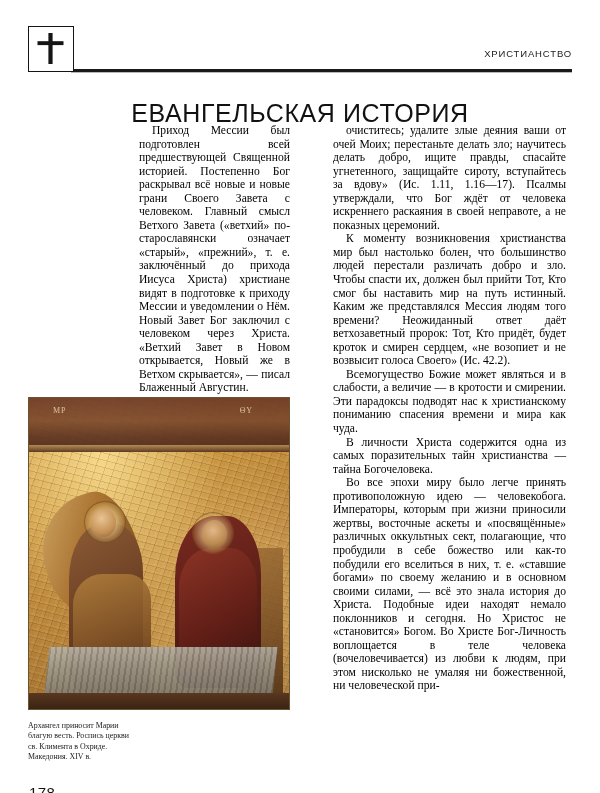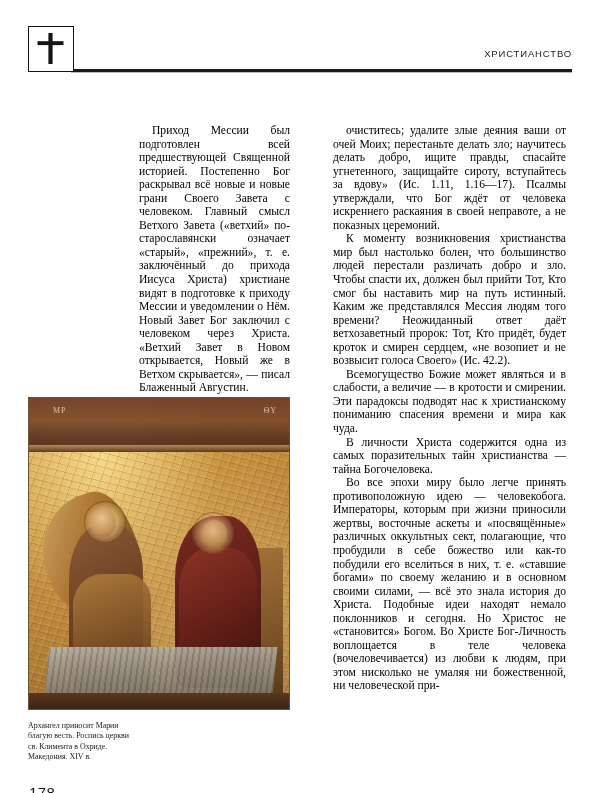--- a/index.html
+++ b/index.html
@@ -273,21 +273,21 @@
   
   .fig-inscr {
     position: absolute;
     top: 8px;
     font-family: "Liberation Serif", "DejaVu Serif", serif;
     font-size: 8px;
     color: rgba(244,226,186,.78);
     letter-spacing: 1px;
   }
   .fig-inscr.left  { left: 24px; }
-  .fig-inscr.right { right: 12px; }
+  .fig-inscr.right { right: 36px; }
 
   .fig-caption {
     margin-top: 11px;
     width: 106px;
     font-family: Liberation Serif, serif;
     font-size: 7.9px;
     line-height: 10.4px;
     color: #1a1a1a;
     text-align: left;
   }
@@ -315,20 +315,21 @@
         <rect x="19.4" y="6" width="4.2" height="31" fill="#151515"></rect>
         <rect x="8.5" y="14.2" width="26" height="3.9" fill="#151515"></rect>
       </svg>
     </div>
 
     <div class="header-rule"></div>
 
     <div class="section-label">ХРИСТИАНСТВО</div>
   </div>
 
+  <h1 class="page-title">ЕВАНГЕЛЬСКАЯ ИСТОРИЯ</h1>
 
   <div class="col col-left">
     <p>Приход Мессии был подготовлен всей предшествующей Священной историей. Постепенно Бог раскрывал всё новые и новые грани Своего Завета с человеком. Главный смысл Ветхого Завета («ветхий» по-старославянски означает «старый», «прежний», т. е. заключённый до прихода Иисуса Христа) христиане видят в подготовке к приходу Мессии и уведомлении о Нём. Новый Завет Бог заключил с человеком через Христа. «Ветхий Завет в Новом открывается, Новый же в Ветхом скрывается», — писал Блаженный Августин.</p>
     <p>В пророческих книгах Ветхого Завета и псалмах (молитвенных песнопениях) ясно сказано, что недостаточно формально соблюдать религиозный закон. «К чему Мне множество жертв ваших?. — говорит Создатель устами пророка Исаии. — Омойтесь,</p>
   </div>
 
   <div class="col col-right">
     <p>очиститесь; удалите злые деяния ваши от очей Моих; перестаньте делать зло; научитесь делать добро, ищите правды, спасайте угнетенного, защищайте сироту, вступайтесь за вдову» (Ис. 1.11, 1.16—17). Псалмы утверждали, что Бог ждёт от человека искреннего раскаяния в своей неправоте, а не показных церемоний.</p>
     <p>К моменту возникновения христианства мир был настолько болен, что большинство людей перестали различать добро и зло. Чтобы спасти их, должен был прийти Тот, Кто смог бы наставить мир на путь истинный. Каким же представлялся Мессия людям того времени? Неожиданный ответ даёт ветхозаветный пророк: Тот, Кто придёт, будет кроток и смирен сердцем, «не возопиет и не возвысит голоса Своего» (Ис. 42.2).</p>
     <p>Всемогущество Божие может являться и в слабости, а величие — в кротости и смирении. Эти парадоксы подводят нас к христианскому пониманию спасения времени и мира как чуда.</p>

